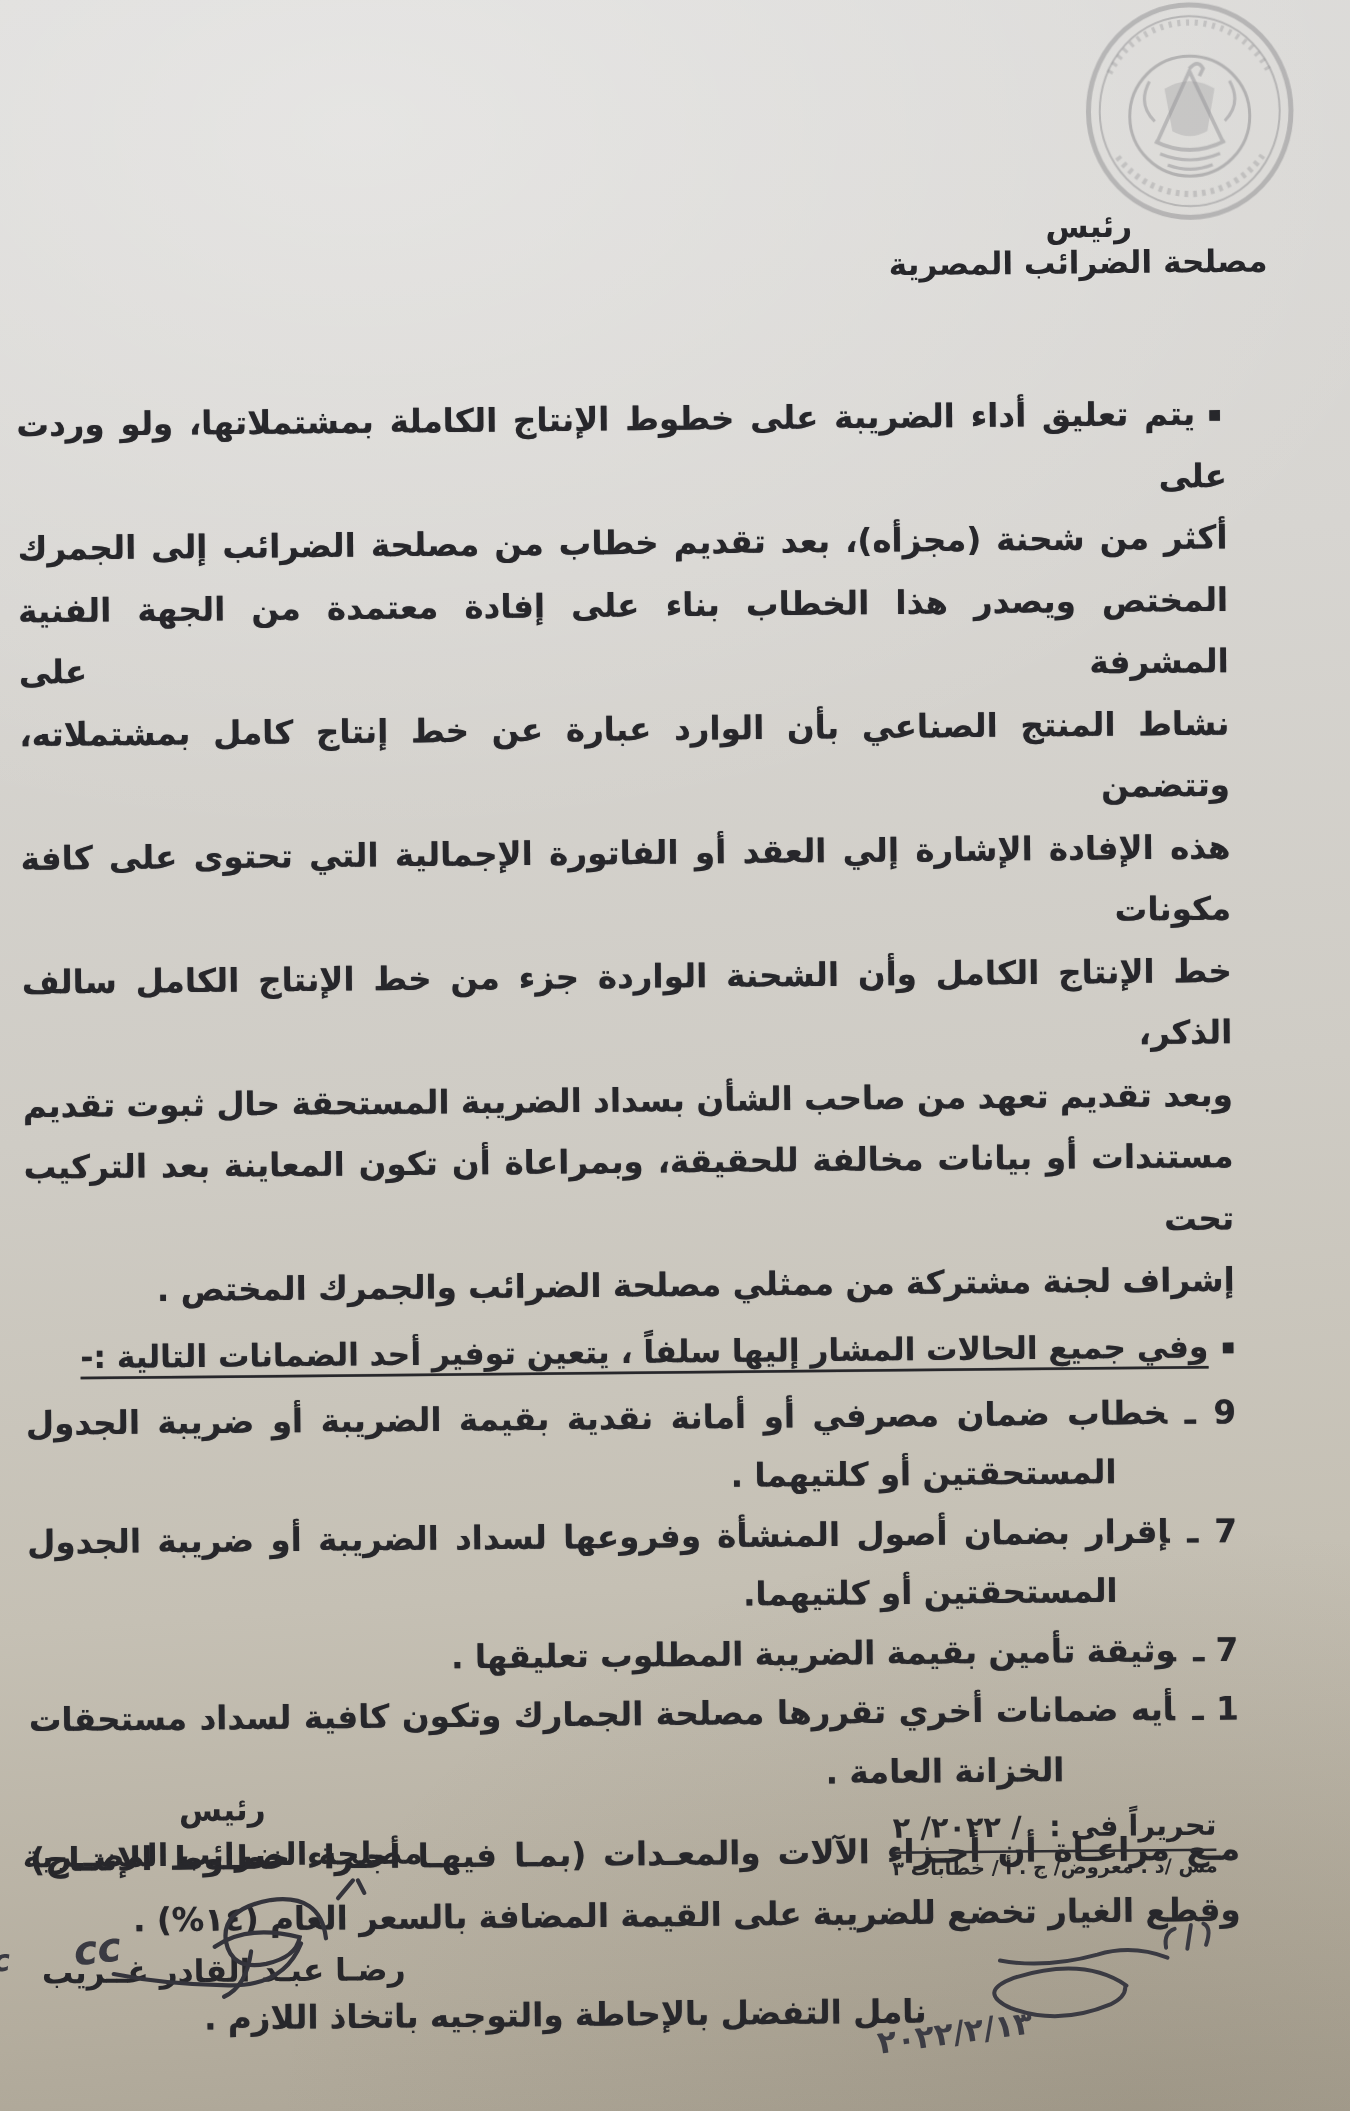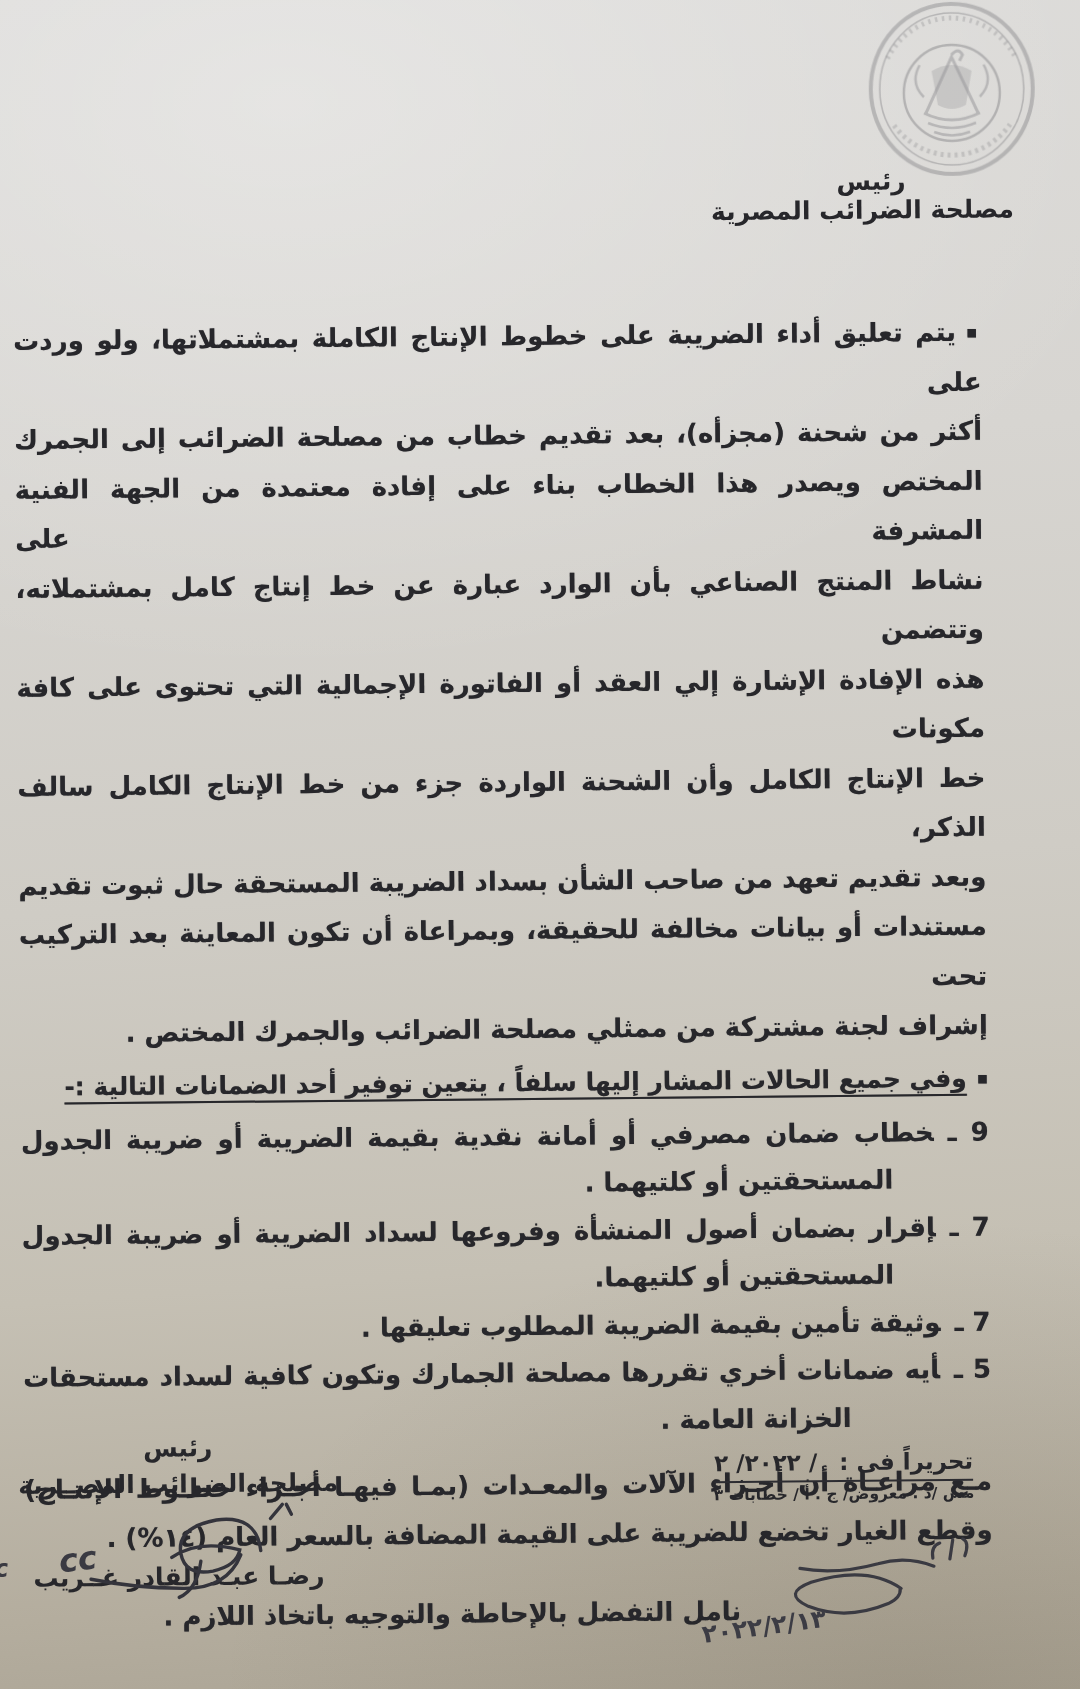--- a/index.html
+++ b/index.html
@@ -95,21 +95,21 @@
       <div class="rline">إشراف لجنة مشتركة من ممثلي مصلحة الضرائب والجمرك المختص .</div>
 
       <div class="rline heading-row"><span class="bullet">▪</span><span class="heading-text">وفي جميع الحالات المشار إليها سلفاً ، يتعين توفير أحد الضمانات التالية :-</span></div>
 
       <div class="items">
         <div class="jline"><span class="num">9 ـ</span><span>خطاب ضمان مصرفي أو أمانة نقدية بقيمة الضريبة أو ضريبة الجدول</span></div>
         <div class="rline cont-a">المستحقتين أو كلتيهما .</div>
         <div class="jline"><span class="num">7 ـ</span><span>إقرار بضمان أصول المنشأة وفروعها لسداد الضريبة أو ضريبة الجدول</span></div>
         <div class="rline cont-a">المستحقتين أو كلتيهما.</div>
         <div class="rline"><span class="num">7 ـ</span><span>وثيقة تأمين بقيمة الضريبة المطلوب تعليقها .</span></div>
-        <div class="jline"><span class="num">5 ـ</span><span>أيه ضمانات أخري تقررها مصلحة الجمارك وتكون كافية لسداد مستحقات</span></div>
+        <div class="jline"><span class="num">1 ـ</span><span>أيه ضمانات أخري تقررها مصلحة الجمارك وتكون كافية لسداد مستحقات</span></div>
         <div class="rline cont-b">الخزانة العامة .</div>
       </div>
 
       <div class="note">
         <div class="jline">مـع مراعـاة أن أجـزاء الآلات والمعـدات (بمـا فيهـا أجـزاء خطـوط الإنتـاج)</div>
         <div class="rline">وقطع الغيار تخضع للضريبة على القيمة المضافة بالسعر العام (١٤%) .</div>
       </div>
 
       <div class="request">نامل التفضل بالإحاطة والتوجيه باتخاذ اللازم .</div>
 

